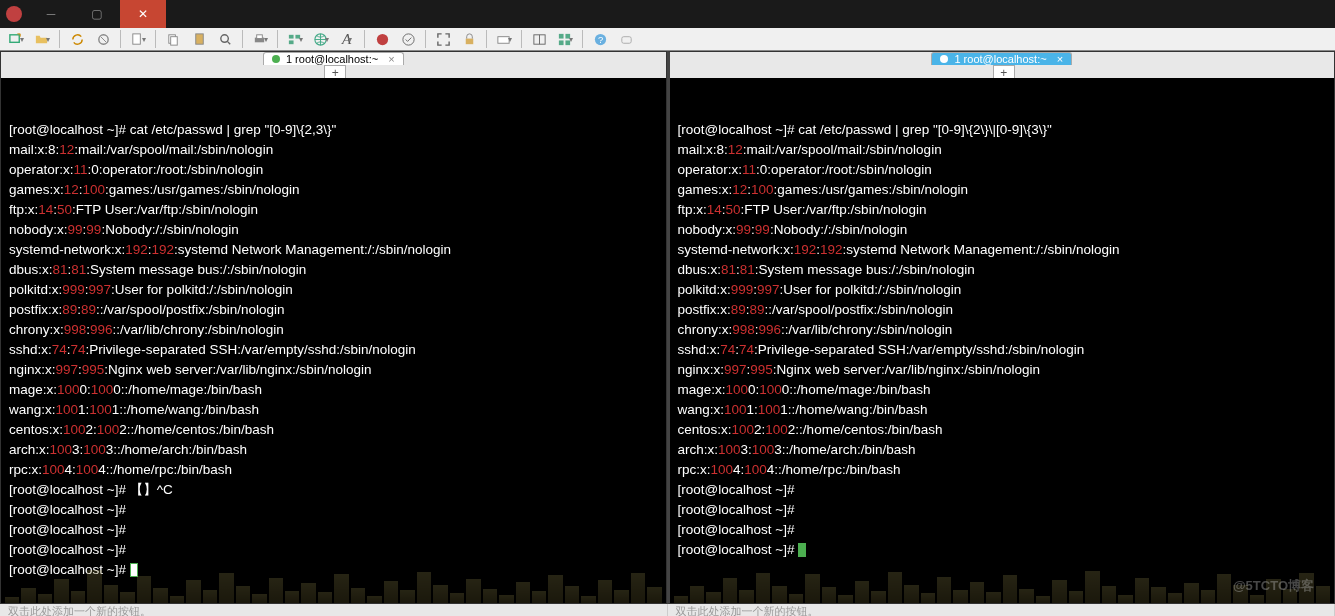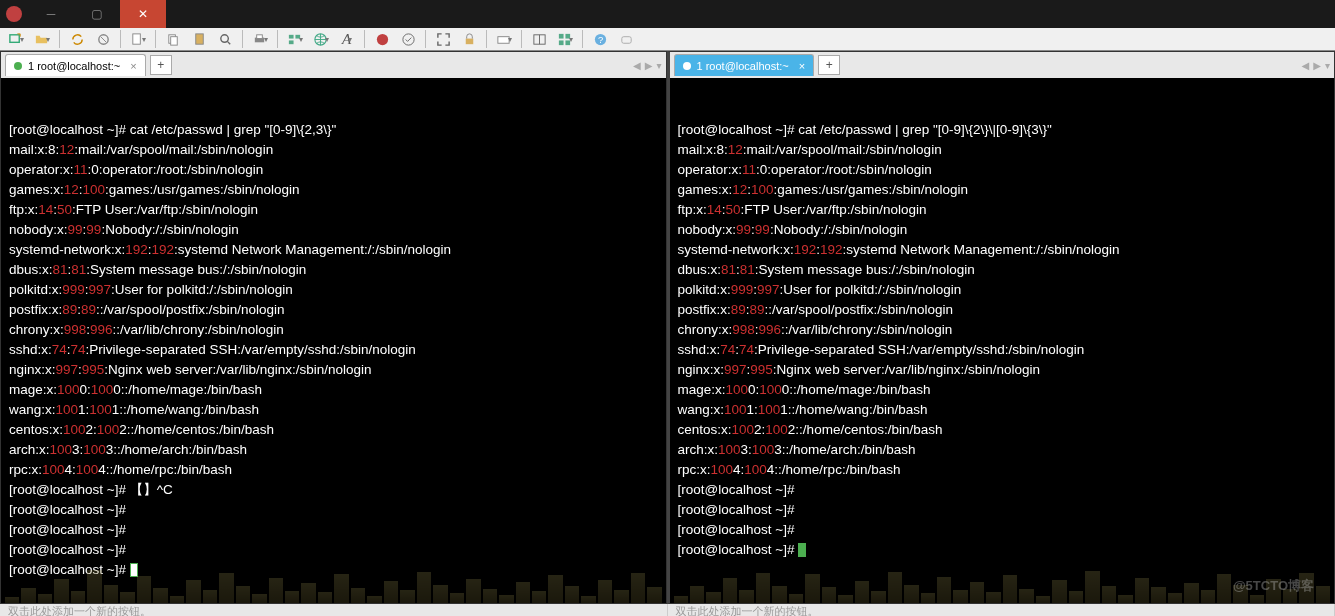--- a/index.html
+++ b/index.html
@@ -12,21 +12,21 @@
 .win-btn.close{background:#c74632;color:#fff;}
 .toolbar{background:#f0f0f0;height:30px;display:flex;align-items:center;padding:0 4px;gap:2px;border-bottom:1px solid #888;}
 .tool-btn{width:24px;height:22px;display:flex;align-items:center;justify-content:center;color:#555;font-size:13px;border-radius:2px;}
 .tool-btn svg{width:15px;height:15px;}
 .tool-sep{width:1px;height:18px;background:#bbb;margin:0 3px;}
 .tool-drop{display:flex;align-items:center;}
 .tool-drop::after{content:"▾";font-size:8px;color:#777;margin-left:-3px;}
 .panes{flex:1;display:flex;background:#2a2a2a;}
 .pane{flex:1;display:flex;flex-direction:column;border:1px solid #333;}
 .pane.right{border-left:3px solid #444;}
-.tabbar{height:26px;background:#e8e8e8;display:flex;align-items:center;padding:0 4px;}
+.tabbar{height:26px;background:#e8e8e8;display:flex;align-items:center;padding:0 4px;flex-direction:column;}
 .tab{height:22px;display:flex;align-items:center;padding:0 8px;background:#fff;border:1px solid #aaa;border-bottom:none;border-radius:3px 3px 0 0;font-size:11px;gap:6px;}
 .tab.active-r{background:#fff;}
 .dot{width:8px;height:8px;border-radius:50%;background:#4caf50;}
 .dot.g{background:#4caf50;}
 .tab-close{color:#888;font-size:11px;margin-left:4px;}
 .tab-add{width:22px;height:20px;display:flex;align-items:center;justify-content:center;background:#fff;border:1px solid #aaa;margin-left:4px;font-size:12px;color:#555;}
 .tab-nav{margin-left:auto;display:flex;gap:4px;align-items:center;color:#aaa;font-size:10px;}
 .terminal{flex:1;background:#000;padding:4px 8px;font-family:Consolas,"Courier New",monospace;font-size:13.5px;line-height:19px;color:#fff;overflow:hidden;position:relative;white-space:pre;}
 .r{color:#cc3030;}
 .cursor{display:inline-block;width:8px;height:14px;background:#4caf50;vertical-align:middle;}

